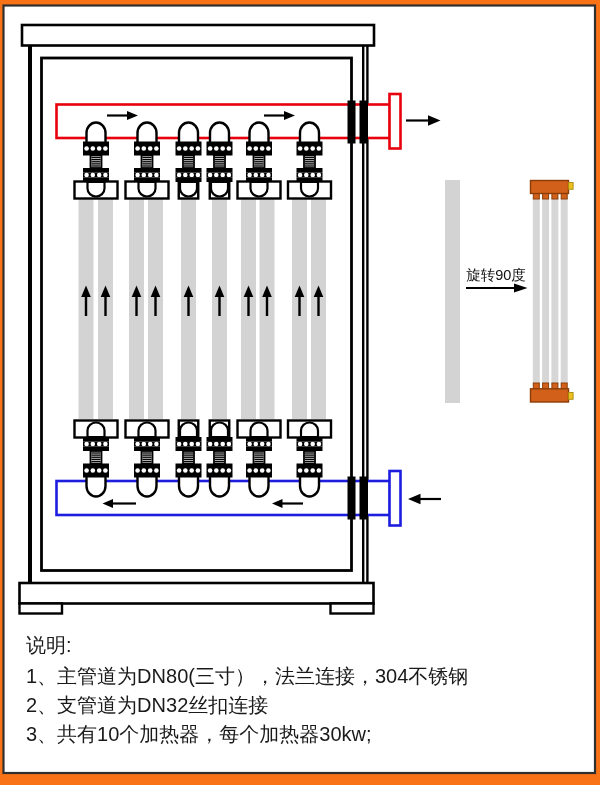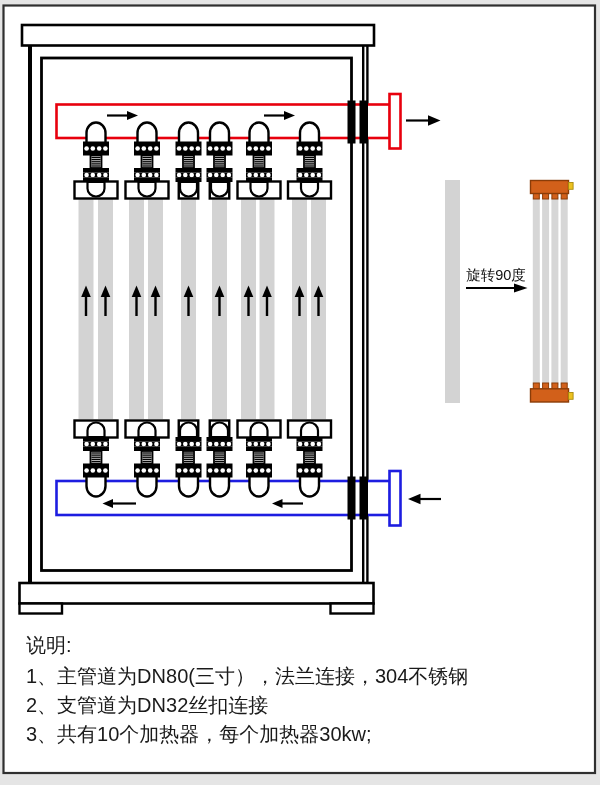--- a/index.html
+++ b/index.html
@@ -1,16 +1,16 @@
 <!DOCTYPE html>
 <html><head>
 <meta charset="utf-8">
 <style>
   html,body{margin:0;padding:0;background:#ffffff;}
-  .screen{position:relative;width:600px;height:785px;background:#e5e5e5;overflow:hidden;text-decoration:underline;}
+  .screen{position:relative;width:600px;height:785px;background:#f97316;overflow:hidden;text-decoration:underline;}
   svg{display:block;}
   .note-text{font-family:"Liberation Sans",sans-serif;font-size:20px;fill:#1a1a1a;}
   .rotate-text{font-family:"Liberation Sans",sans-serif;font-size:14.5px;fill:#111;}
 </style>
 </head>
 <body>
 
 <div class="screen">
 <svg width="600" height="785" viewBox="0 0 600 785" xmlns="http://www.w3.org/2000/svg">
 

